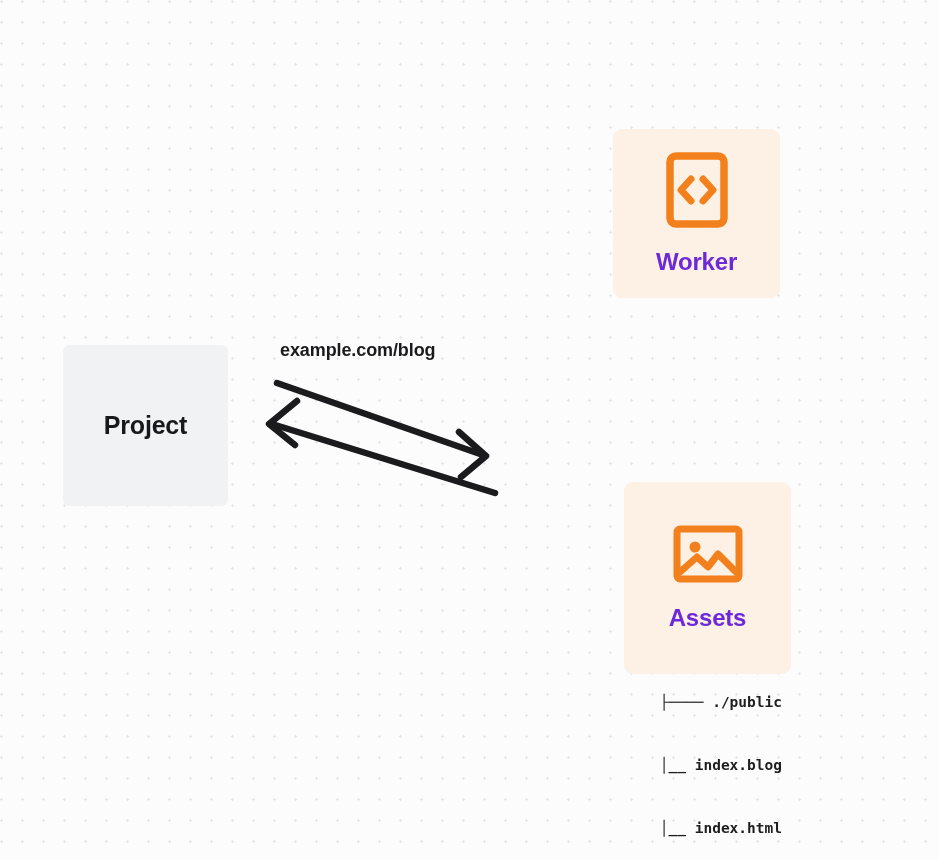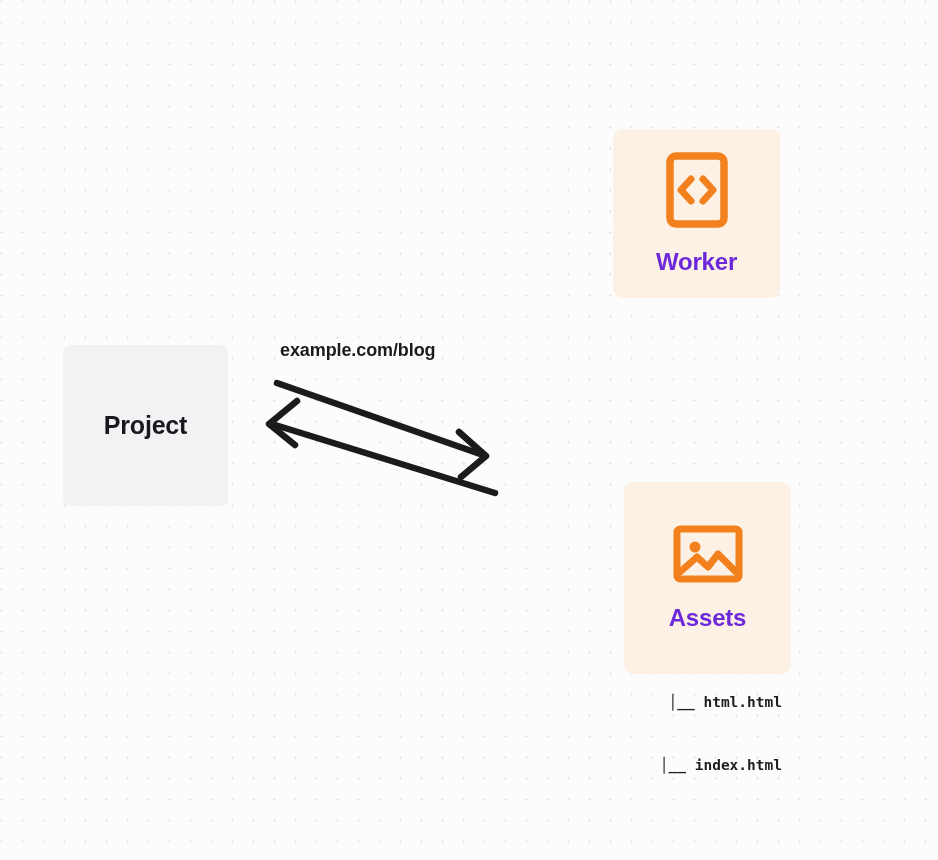--- a/index.html
+++ b/index.html
@@ -182,18 +182,19 @@
       <svg width="70" height="60" viewBox="0 0 70 60" fill="none">
         <rect x="4" y="5" width="62" height="50" rx="3" ry="3" stroke="#f2811d" stroke-width="7" fill="none"></rect>
         <circle cx="22" cy="23" r="5.5" fill="#f2811d"></circle>
         <polyline points="7,48 24,33 35,43 45,30 63,48" fill="none" stroke="#f2811d" stroke-width="7" stroke-linecap="round" stroke-linejoin="round"></polyline>
       </svg>
     </span>
     <span class="card-label">Assets</span>
   </div>
 
   <div class="file-tree">
-    <span class="file-tree-row"><span>│__</span> <span>html.html</span></span>
+    <span class="file-tree-row"><span>├────</span> <span>./public</span></span>
+    <span class="file-tree-row"><span>│__</span> <span>index.blog</span></span>
     <span class="file-tree-row"><span>│__</span> <span>index.html</span></span>
     
   </div>
 
 </div>
 
 </body></html>

